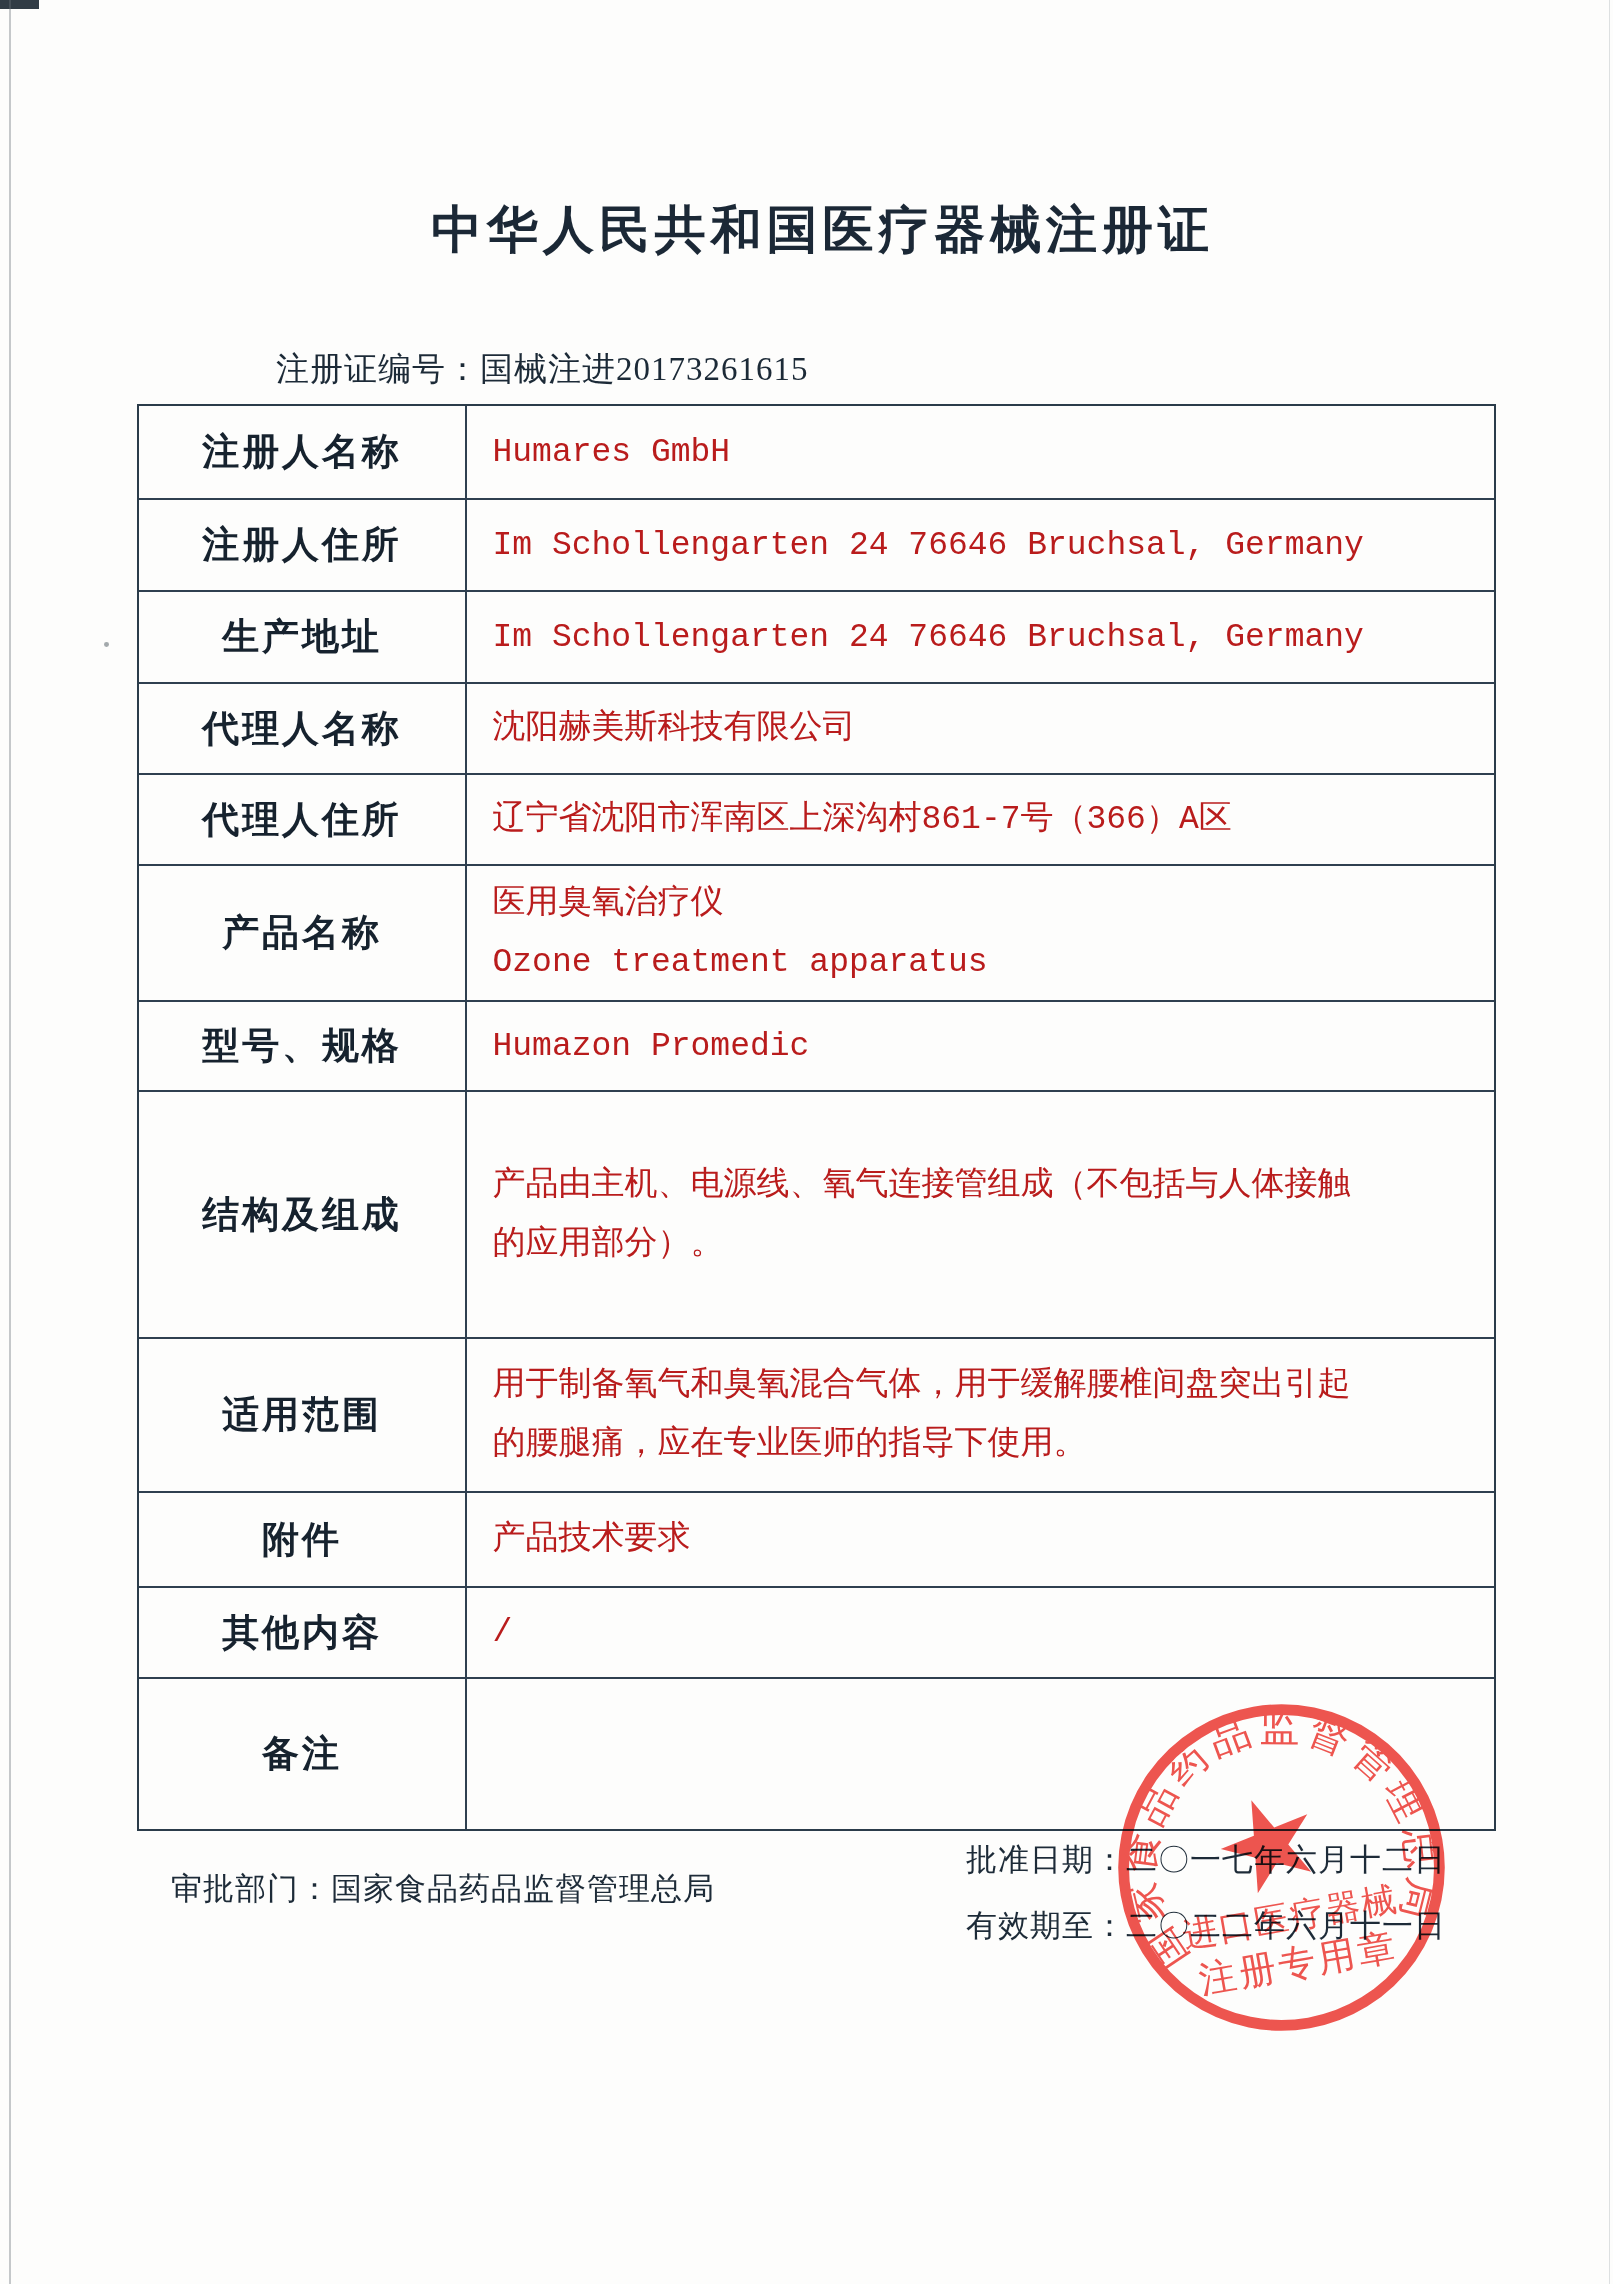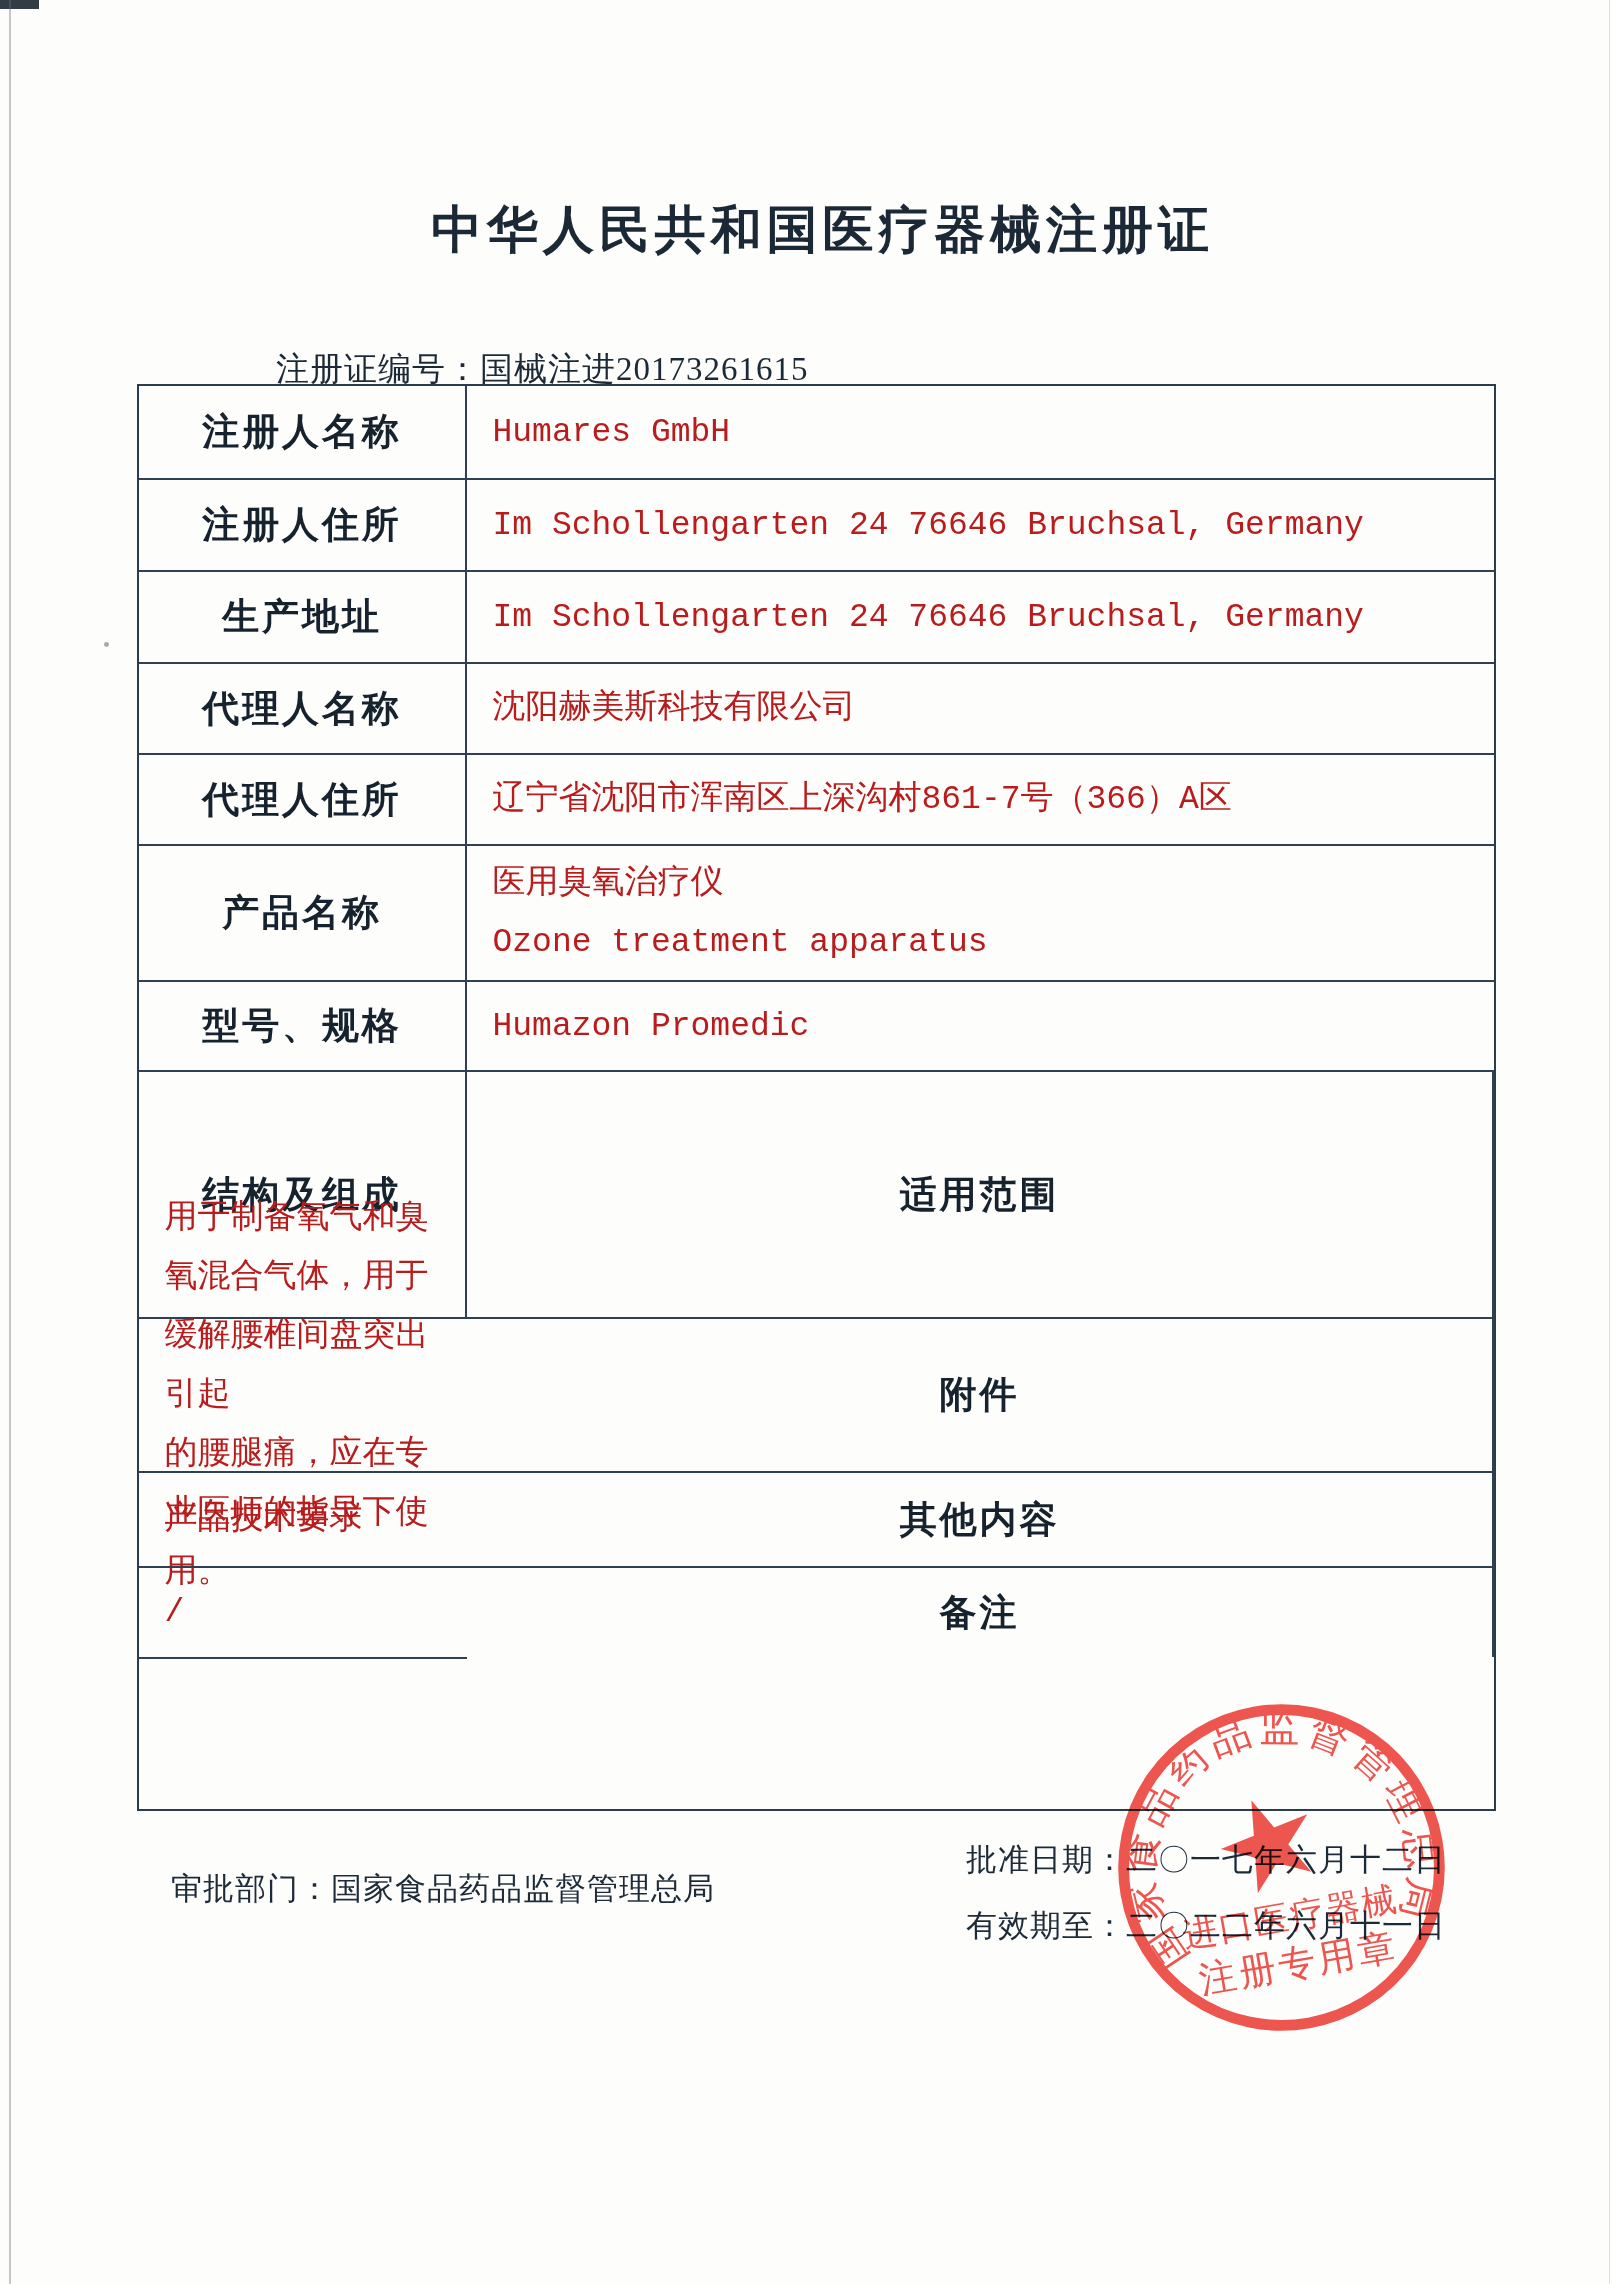--- a/index.html
+++ b/index.html
@@ -28,21 +28,21 @@
     color:#1b2836;
   }
   .reg-line{
     position:absolute;left:276px;top:347px;
     font-size:33px;letter-spacing:1px;color:#1c2a37;
   }
   .reg-line .num{font-family:Liberation Serif, serif;}
 
   
   .cert-table{
-    position:absolute;left:137px;top:384px;width:1359px;
+    position:absolute;left:137px;top:404px;width:1359px;
     border:2.9px solid #2b3c4a;
     display:grid;
     grid-template-columns:328px 1fr;
     grid-template-rows:92px 92px 92px 91px 91px 136px 90px 247px 154px 95px 91px 152px;
     background:transparent;
     box-sizing:border-box;
   }
   .cell{box-sizing:border-box;border-top:2.9px solid #2f4050;}
   .cell.nt{border-top:none;}
   .lbl{
@@ -106,20 +106,22 @@
     <div class="cell val">辽宁省沈阳市浑南区上深沟村861-7号（366）A区</div>
 
     <div class="cell lbl">产品名称</div>
     <div class="cell val">医用臭氧治疗仪
 Ozone treatment apparatus</div>
 
     <div class="cell lbl">型号、规格</div>
     <div class="cell val">Humazon Promedic</div>
 
     <div class="cell lbl">结构及组成</div>
+    <div class="cell val">产品由主机、电源线、氧气连接管组成（不包括与人体接触
+的应用部分）。</div>
 
     <div class="cell lbl">适用范围</div>
     <div class="cell val">用于制备氧气和臭氧混合气体，用于缓解腰椎间盘突出引起
 的腰腿痛，应在专业医师的指导下使用。</div>
 
     <div class="cell lbl">附件</div>
     <div class="cell val">产品技术要求</div>
 
     <div class="cell lbl">其他内容</div>
     <div class="cell val">/</div>

